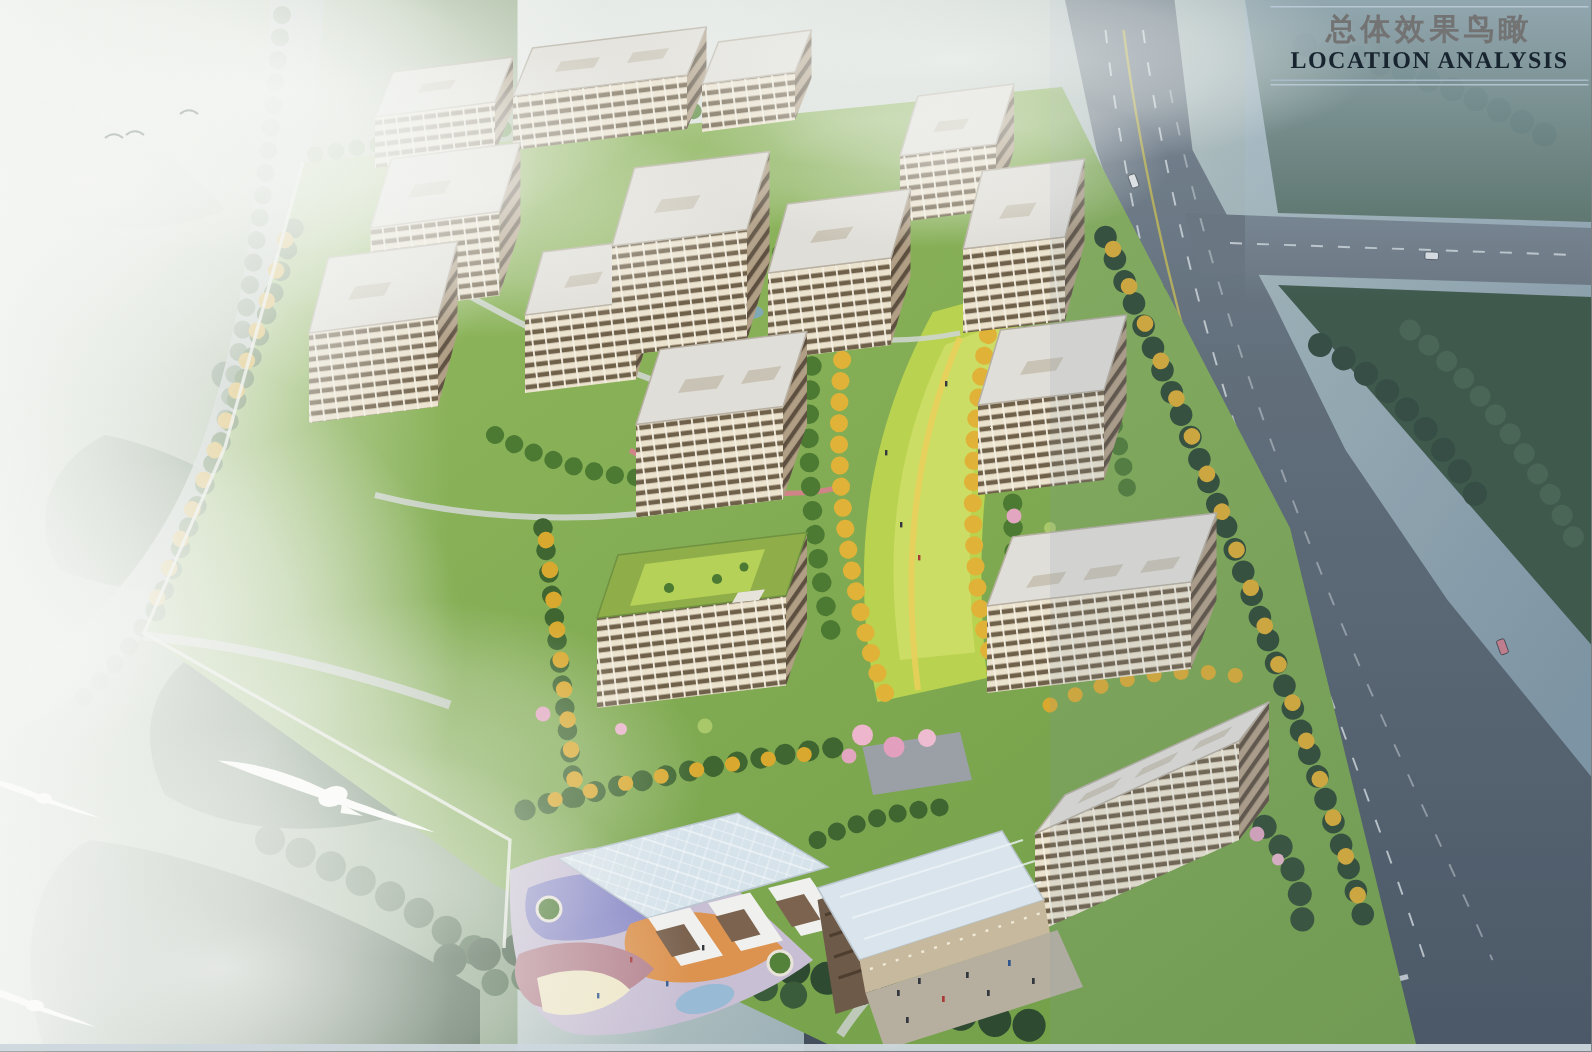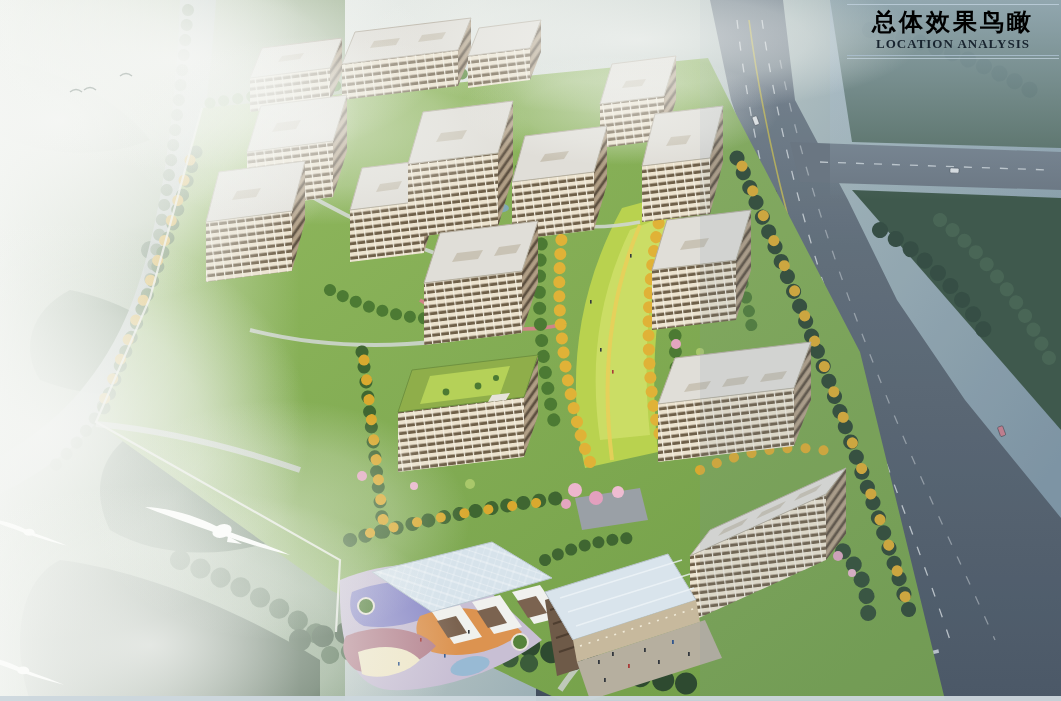--- a/index.html
+++ b/index.html
@@ -4,23 +4,23 @@
 <style>
   html,body{margin:0;padding:0;background:#222;}
   .stage{position:relative;width:1061px;height:701px;overflow:hidden;
          font-family:"Liberation Serif","DejaVu Serif",serif;background:#eef1ef;}
   .stage svg{position:absolute;left:0;top:0;}
   .titleblock{position:absolute;top:0;right:0;width:216px;text-align:center;z-index:5;}
   .rule{height:1px;background:rgba(190,207,220,.85);margin:0 2px;}
   .rule.r1{margin-top:4px;}
   .rule.r2{margin-top:3px;background:rgba(170,190,205,.9);}
   .rule.r3{margin-top:2px;background:rgba(200,215,226,.7);}
-  .tb-title{margin:5px 0 0 0;font-size:24px;font-weight:bold;letter-spacing:3px;
-            color:#000000;line-height:1.05;}
-  .tb-sub{margin:1px 0 2px 0;font-size:13px;font-weight:bold;letter-spacing:1px;color:#18242f;}
+  .tb-title{margin:5px 0 0 0;font-size:20px;font-weight:bold;letter-spacing:3px;
+            color:#737373;line-height:1.05;}
+  .tb-sub{margin:1px 0 2px 0;font-size:16px;font-weight:bold;letter-spacing:1px;color:#18242f;}
 </style>
 </head>
 <body>
 
 <div class="stage">
 <svg width="1061" height="701" viewBox="0 0 1061 701" xmlns="http://www.w3.org/2000/svg">
 <defs>
   <linearGradient id="bgg" x1="0" y1="0.2" x2="1" y2="0.65">
     <stop offset="0" stop-color="#f3f5f3"></stop>
           <stop offset=".3" stop-color="#e3e8e4"></stop>

